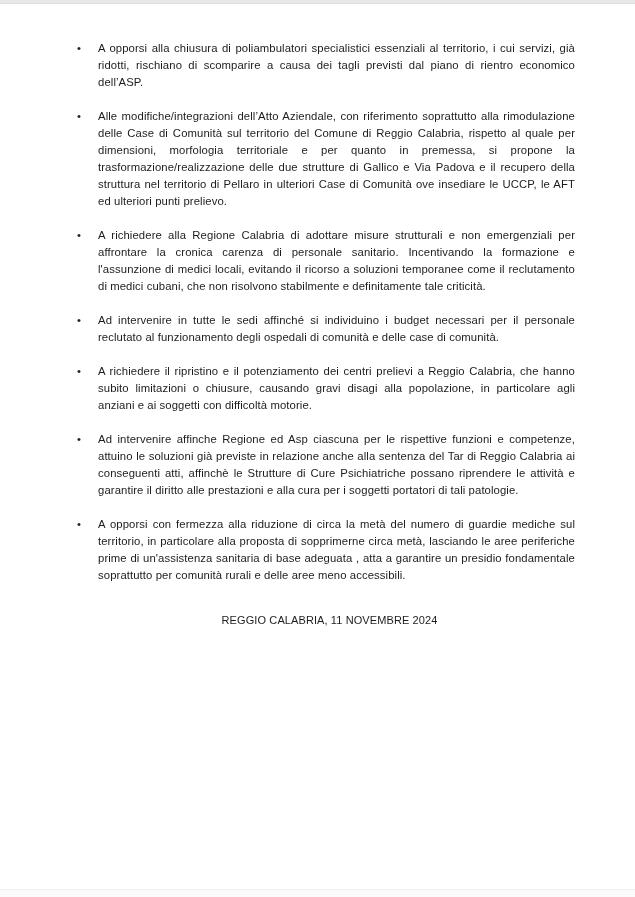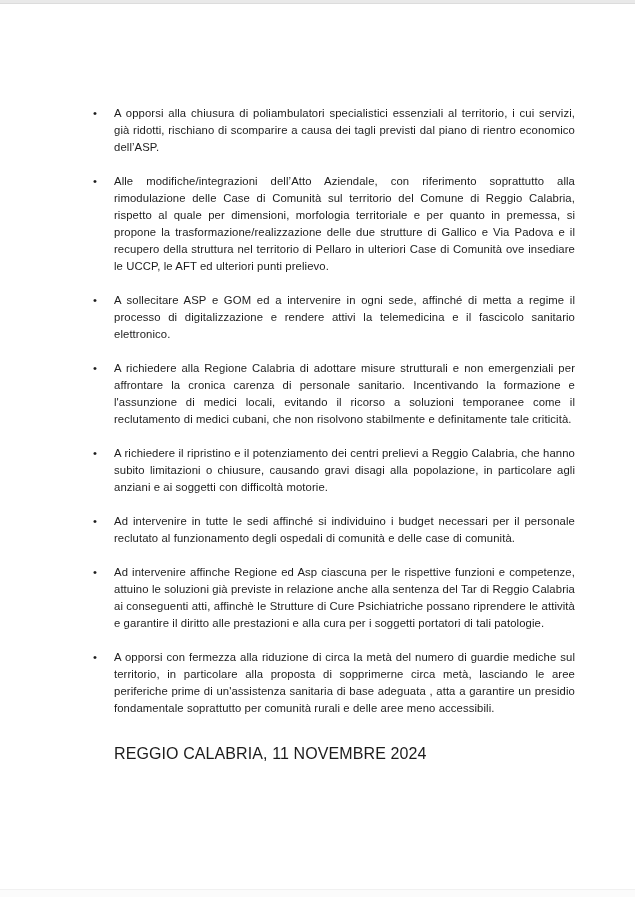--- a/index.html
+++ b/index.html
@@ -25,23 +25,23 @@
   }
   .page-bottom-edge {
     position: absolute;
     bottom: 0; left: 0; right: 0;
     height: 7px;
     background: #fbfbfb;
     border-top: 1px solid #f1f1f1;
   }
   .content {
     position: absolute;
-    top: 0; left: 16px; right: 0;
+    top: 0; left: 0; right: 0;
     box-sizing: border-box;
-    padding: 105px 60px 0 98px;
+    padding: 40px 60px 0 98px;
   }
   ul.bullet-list {
     margin: 0;
     padding: 0;
     list-style: none;
   }
   ul.bullet-list li {
     position: relative;
     text-align: justify;
     font-size: 11.3px;
@@ -54,39 +54,38 @@
     position: absolute;
     left: -21px;
     top: 0;
     font-size: 11.3px;
     line-height: 17px;
     color: #1c1c1c;
   }
   .dateline {
     margin-top: 28px;
     padding-right: 14px;
-    text-align: left;
-    font-size: 16px;
+    text-align: center;
+    font-size: 11px;
     line-height: 17px;
     letter-spacing: 0.1px;
     white-space: nowrap;
   }
 </style>
 </head>
 <body>
 
 <div class="page-top-edge"></div>
 
 <div class="content">
   <ul class="bullet-list">
     <li>A opporsi alla chiusura di poliambulatori specialistici essenziali al territorio, i cui servizi, già ridotti, rischiano di scomparire a causa dei tagli previsti dal piano di rientro economico dell’ASP.</li>
     <li>Alle modifiche/integrazioni dell’Atto Aziendale, con riferimento soprattutto alla rimodulazione delle Case di Comunità sul territorio del Comune di Reggio Calabria, rispetto al quale per dimensioni, morfologia territoriale e per quanto in premessa, si propone la trasformazione/realizzazione delle due strutture di Gallico e Via Padova e il recupero della struttura nel territorio di Pellaro in ulteriori Case di Comunità ove insediare le UCCP, le AFT ed ulteriori punti prelievo.</li>
-    <li>A sollecitare ASP e GOM ed a intervenire in ogni sede, affinché di metta a regime il processo di digitalizzazione e rendere attivi la telemedicina e il fascicolo sanitario elettronico.</li>
     <li>A richiedere alla Regione Calabria di adottare misure strutturali e non emergenziali per affrontare la cronica carenza di personale sanitario. Incentivando la formazione e l'assunzione di medici locali, evitando il ricorso a soluzioni temporanee come il reclutamento di medici cubani, che non risolvono stabilmente e definitamente tale criticità.</li>
+    <li>Ad intervenire in tutte le sedi affinché si individuino i budget necessari per il personale reclutato al funzionamento degli ospedali di comunità e delle case di comunità.</li>
     <li>A richiedere il ripristino e il potenziamento dei centri prelievi a Reggio Calabria, che hanno subito limitazioni o chiusure, causando gravi disagi alla popolazione, in particolare agli anziani e ai soggetti con difficoltà motorie.</li>
-    <li>Ad intervenire in tutte le sedi affinché si individuino i budget necessari per il personale reclutato al funzionamento degli ospedali di comunità e delle case di comunità.</li>
     <li>Ad intervenire affinche Regione ed Asp ciascuna per le rispettive funzioni e competenze, attuino le soluzioni già previste in relazione anche alla sentenza del Tar di Reggio Calabria ai conseguenti atti, affinchè le Strutture di Cure Psichiatriche possano riprendere le attività e garantire il diritto alle prestazioni e alla cura per i soggetti portatori di tali patologie.</li>
     <li>A opporsi con fermezza alla riduzione di circa la metà del numero di guardie mediche sul territorio, in particolare alla proposta di sopprimerne circa metà, lasciando le aree periferiche prime di un'assistenza sanitaria di base adeguata , atta a garantire un presidio fondamentale soprattutto per comunità rurali e delle aree meno accessibili.</li>
   </ul>
   <div class="dateline">REGGIO CALABRIA, 11 NOVEMBRE 2024</div>
 </div>
 
 <div class="page-bottom-edge"></div>
 
 </body></html>

